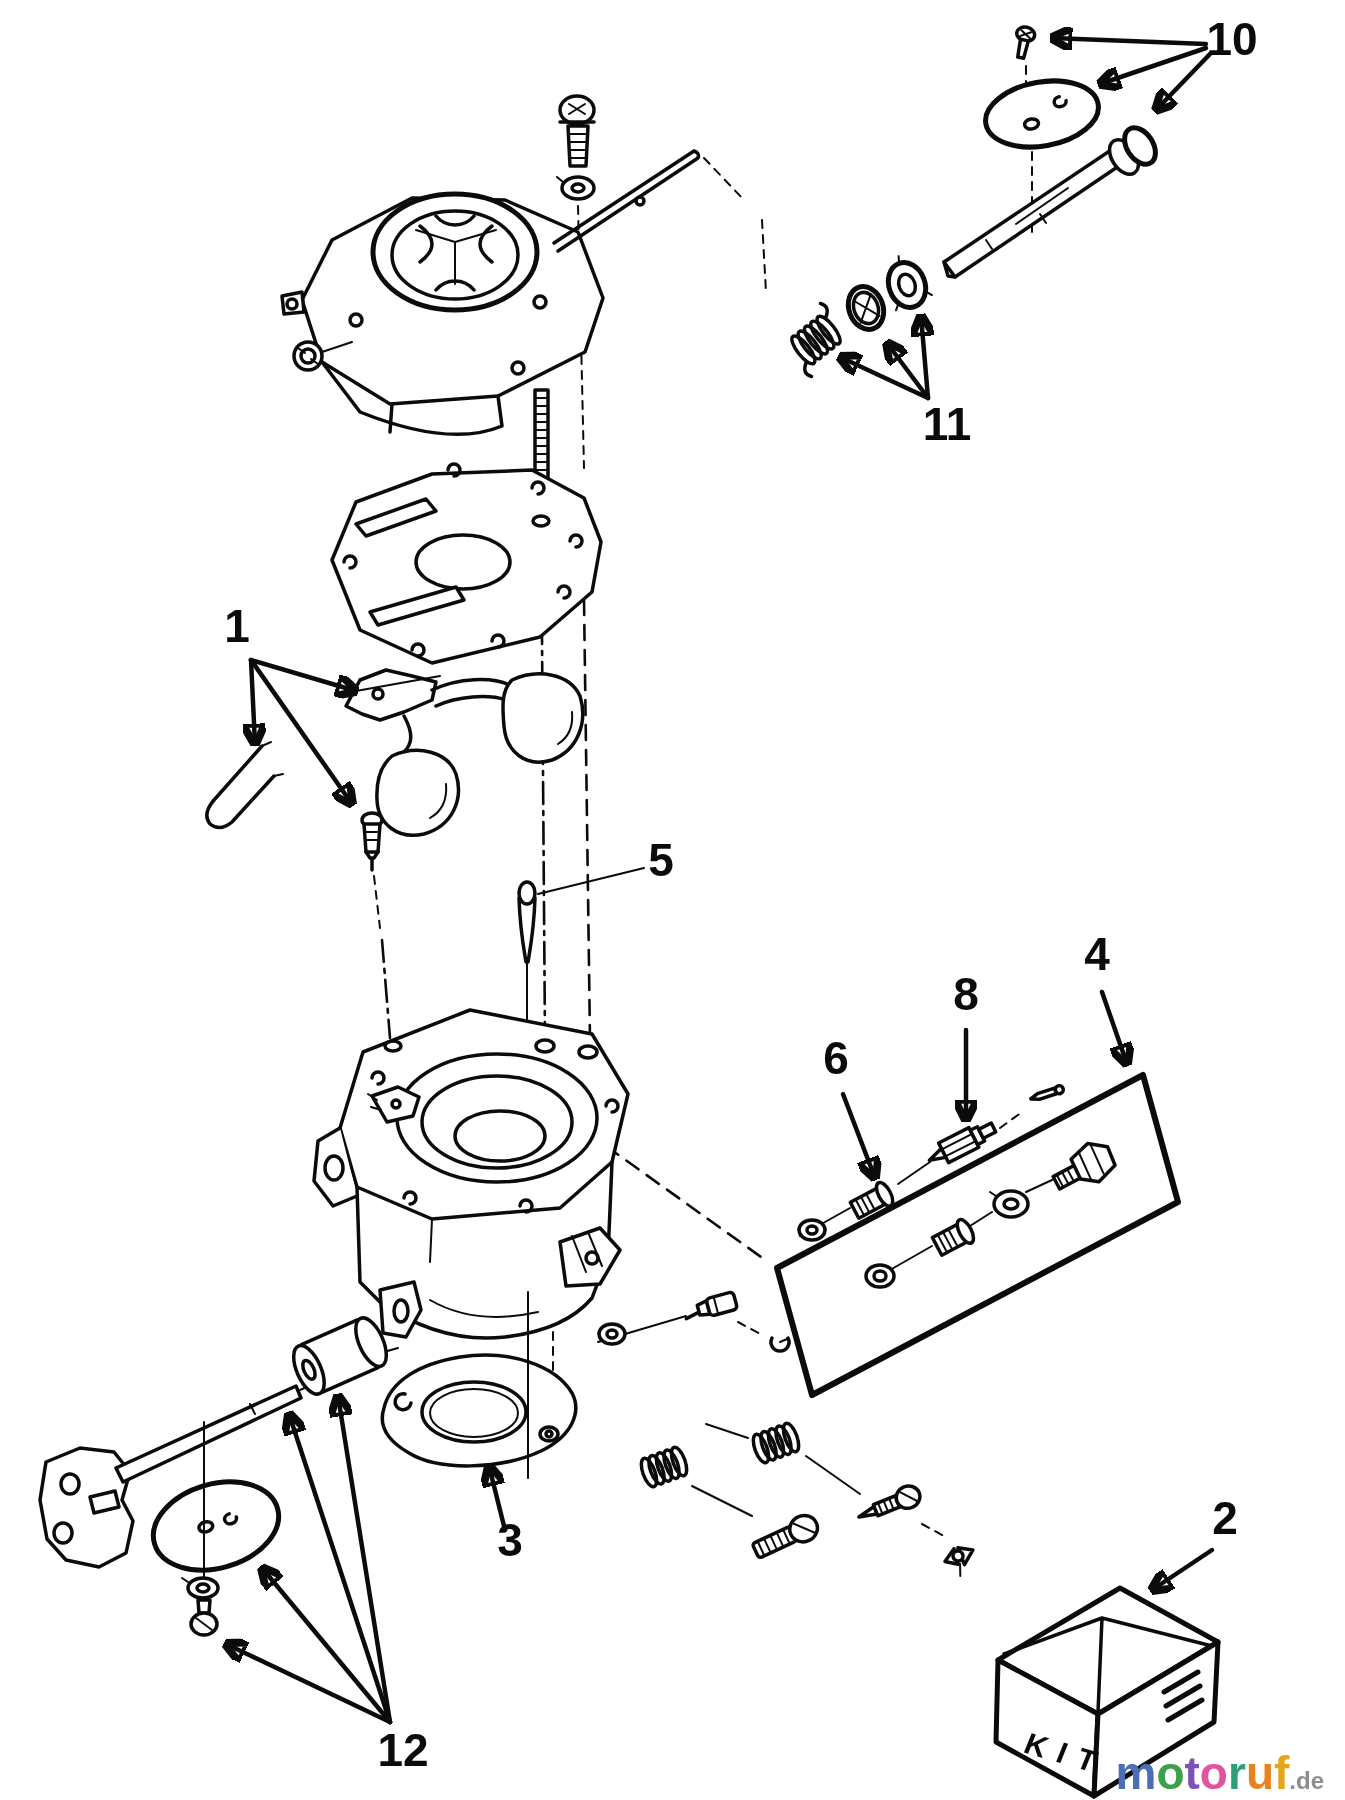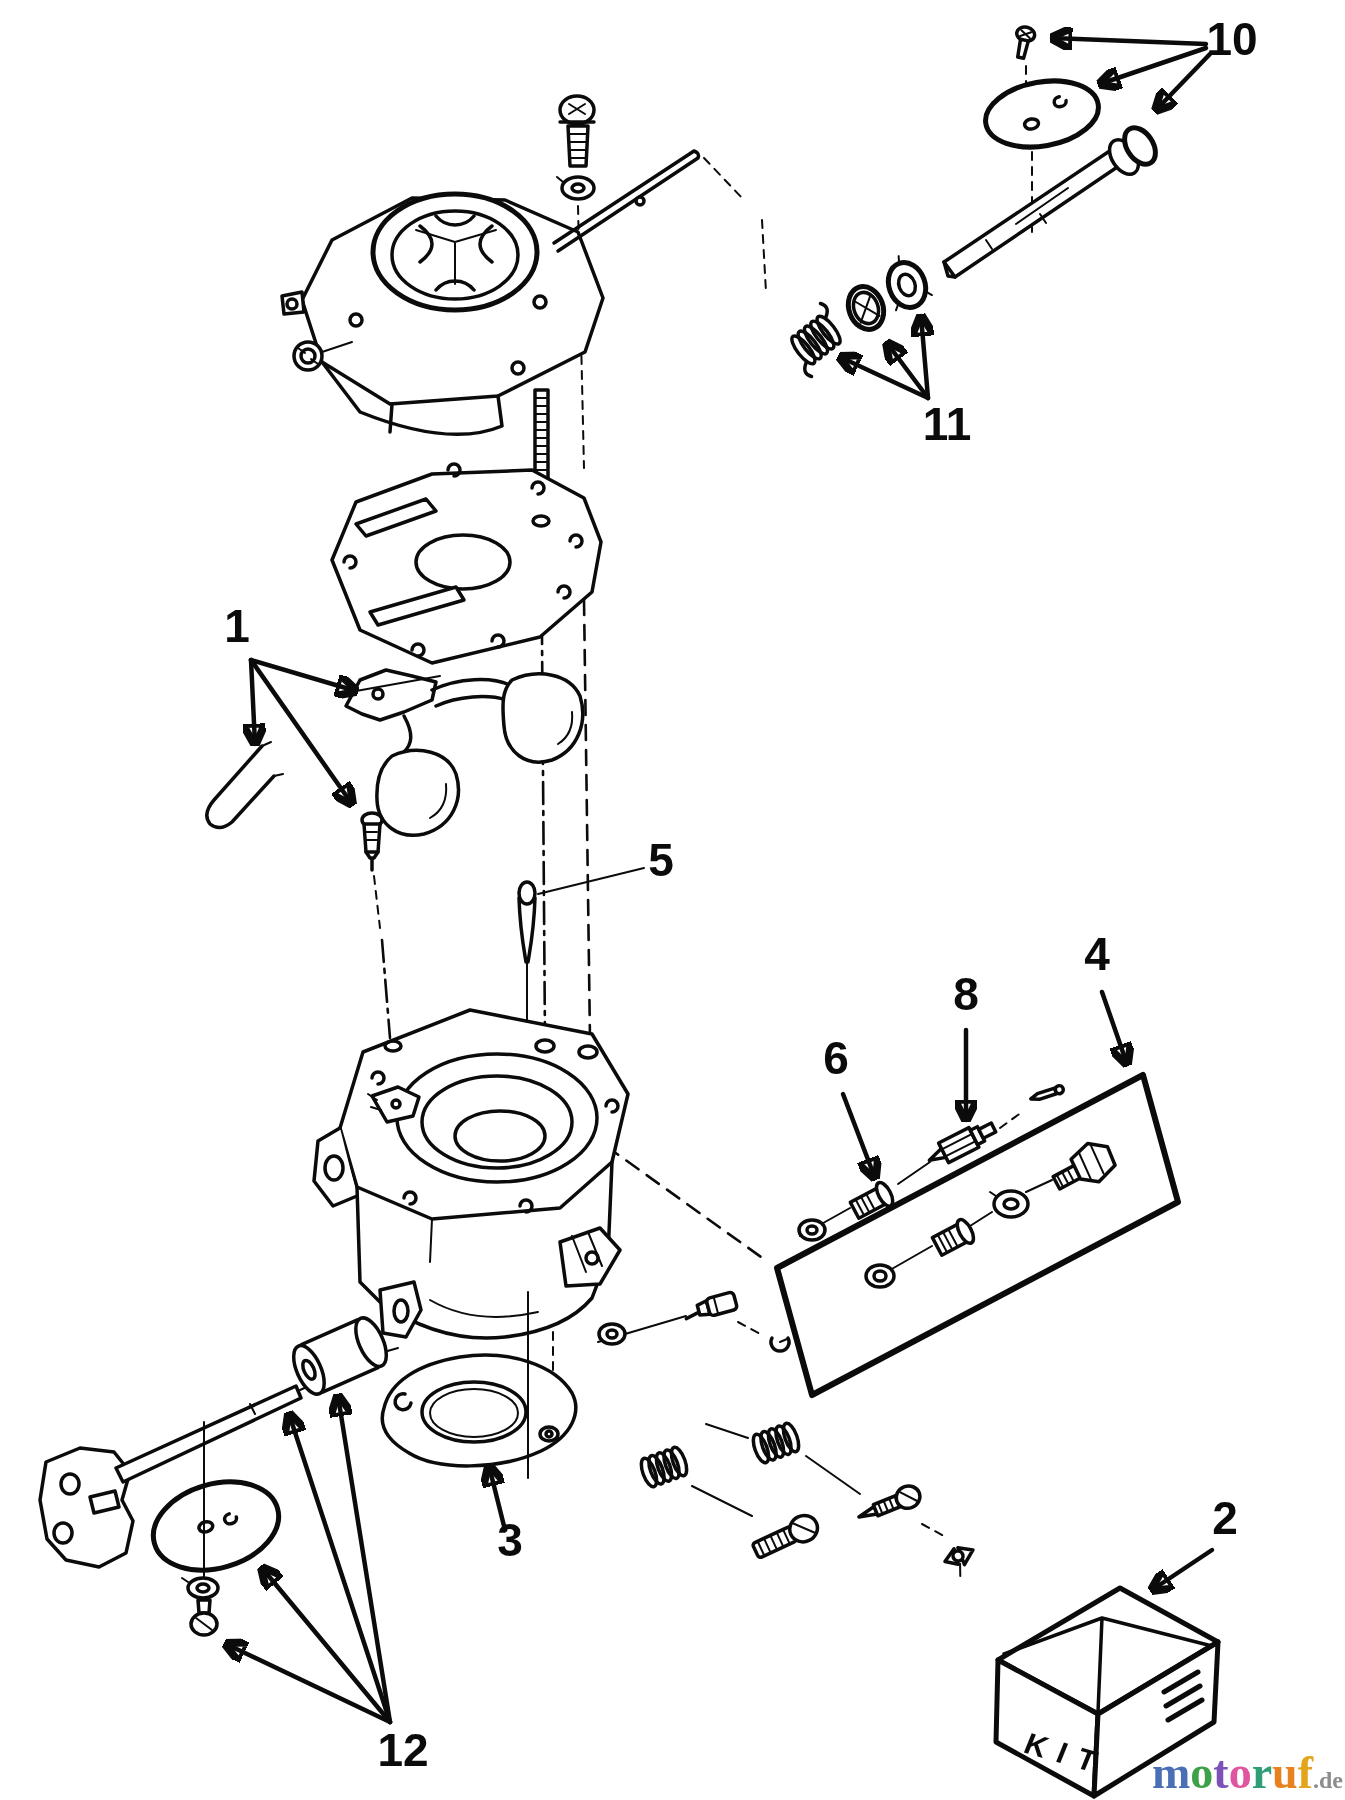--- a/index.html
+++ b/index.html
@@ -16,22 +16,22 @@
   #art .thin{stroke-width:2;}
   #art .dash{stroke-width:2.6;stroke-dasharray:15 10;}
   #art .dashdot{stroke-width:2.6;stroke-dasharray:22 7 4 7;}
   #art .sdash{stroke-width:2;stroke-dasharray:8 7;}
   #callout-layer .arrow{stroke:#0b0b0b;stroke-width:4.5;}
   #callout-layer .leader{stroke:#0b0b0b;stroke-width:2;}
   #callout-layer text.num{font-family:"Liberation Sans",sans-serif;font-weight:700;
     font-size:46px;fill:#0b0b0b;text-anchor:middle;}
   .kit-text{font-family:"Liberation Sans",sans-serif;font-weight:700;font-size:30px;
     fill:#0b0b0b;letter-spacing:12px;}
-  .watermark{position:absolute;right:2px;bottom:4px;
-    font-family:Liberation Serif, serif;font-weight:700;font-size:46px;line-height:1;
+  .watermark{position:absolute;right:21px;bottom:4px;
+    font-family:Liberation Sans, sans-serif;font-weight:700;font-size:46px;line-height:1;
     white-space:nowrap;}
   .watermark .wm-suffix{font-size:24px;font-weight:700;}
 </style>
 </head>
 <body>
 
 <div id="canvas">
 <svg id="art" width="1345" height="1800" viewBox="0 0 1345 1800">
   <defs>
     <marker id="ah" viewBox="0 0 10 10" refX="9" refY="5" markerWidth="5" markerHeight="5" orient="auto-start-reverse">

